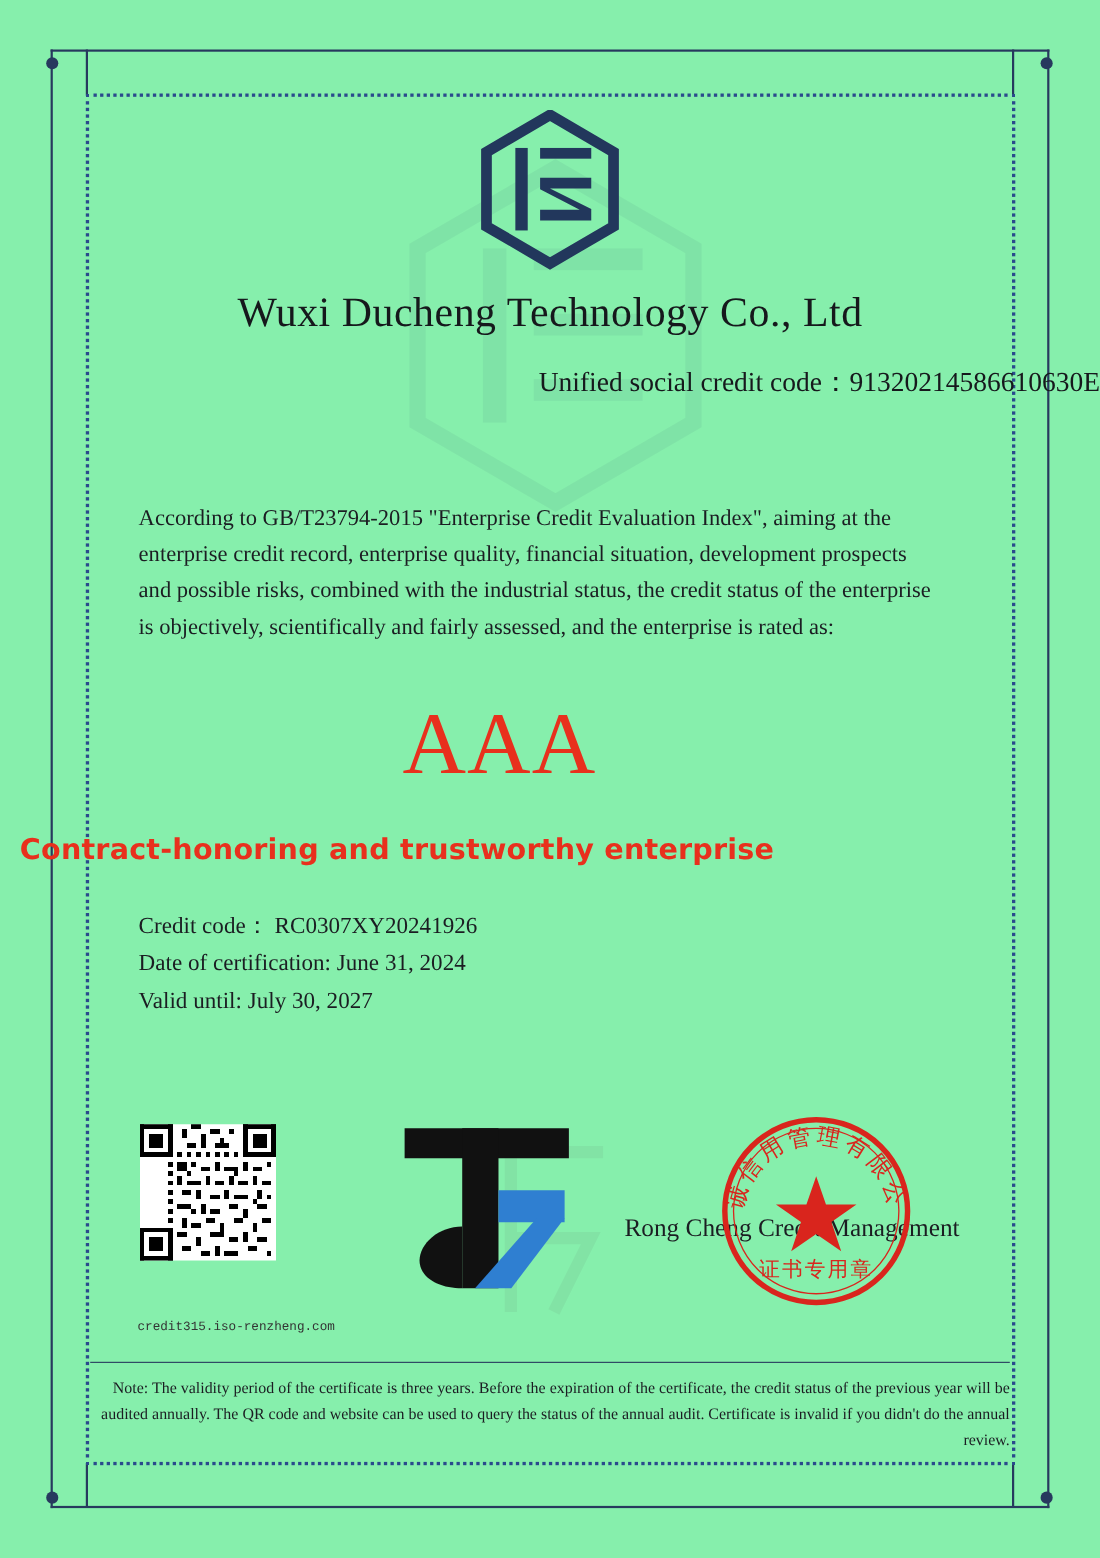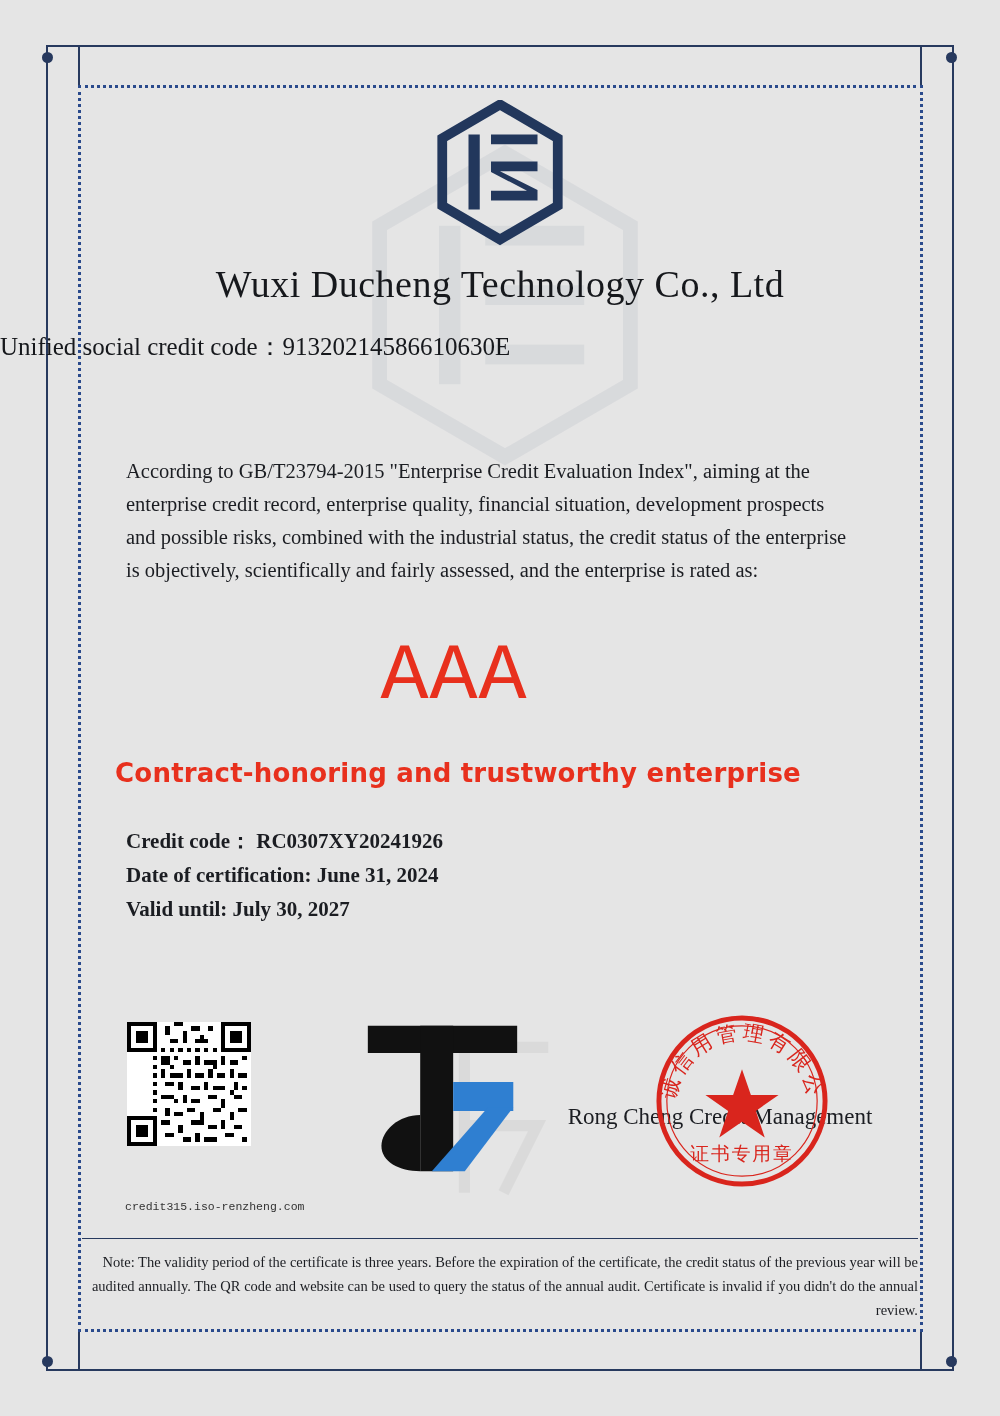--- a/index.html
+++ b/index.html
@@ -15,21 +15,21 @@
     color: #1a1a1a;
     overflow: hidden;
   }
 
   
   .page {
     position: absolute;
     left: 0; top: 0;
     width: 1000px;
     height: 1416px;
-    background: #e5e5e5;
+    background: #86efac;
   }
 
   .outer-line-h {
     position: absolute;
     height: 2px;
     background: #27395e;
   }
   .outer-line-v {
     position: absolute;
     width: 2px;
@@ -92,21 +92,21 @@
     text-align: center;
     font-size: 38px;
     letter-spacing: 0.5px;
     color: #16181c;
     font-family: "Liberation Serif", serif;
   }
   .credit-code-line {
     position: absolute;
     left: 0; top: 330px;
     width: 1000px;
-    text-align: left;
+    text-align: right;
     font-size: 25px;
     color: #16181c;
     font-family: "Liberation Serif", serif;
   }
 
   
   .body-text {
     position: absolute;
     left: 126px;
     top: 455px;
@@ -120,47 +120,46 @@
   
   .rating {
     position: absolute;
     left: 0;
     top: 634px;
     width: 908px;
     text-align: center;
     font-size: 80px;
     line-height: 86px;
     color: #e8301d;
-    font-family: Liberation Mono, monospace;
+    font-family: Liberation Serif, serif;
     letter-spacing: 1px;
   }
   .rating-sub {
     position: absolute;
     left: 0;
     top: 758px;
     width: 916px;
-    text-align: center;
     font-size: 26px;
     font-weight: bold;
     color: #e8301d;
     font-family: "DejaVu Sans", sans-serif;
     letter-spacing: 0.2px;
+    padding-left: 18px;
   }
 
   
   .details {
     position: absolute;
     left: 126px;
     top: 824px;
     width: 700px;
     font-size: 21px;
     line-height: 34px;
     color: #1b1d22;
     font-family: "Liberation Serif", serif;
-    font-weight: bold;
   }
 
   
   .qr-box {
     position: absolute;
     left: 127px;
     top: 1022px;
     width: 124px;
     height: 124px;
   }

